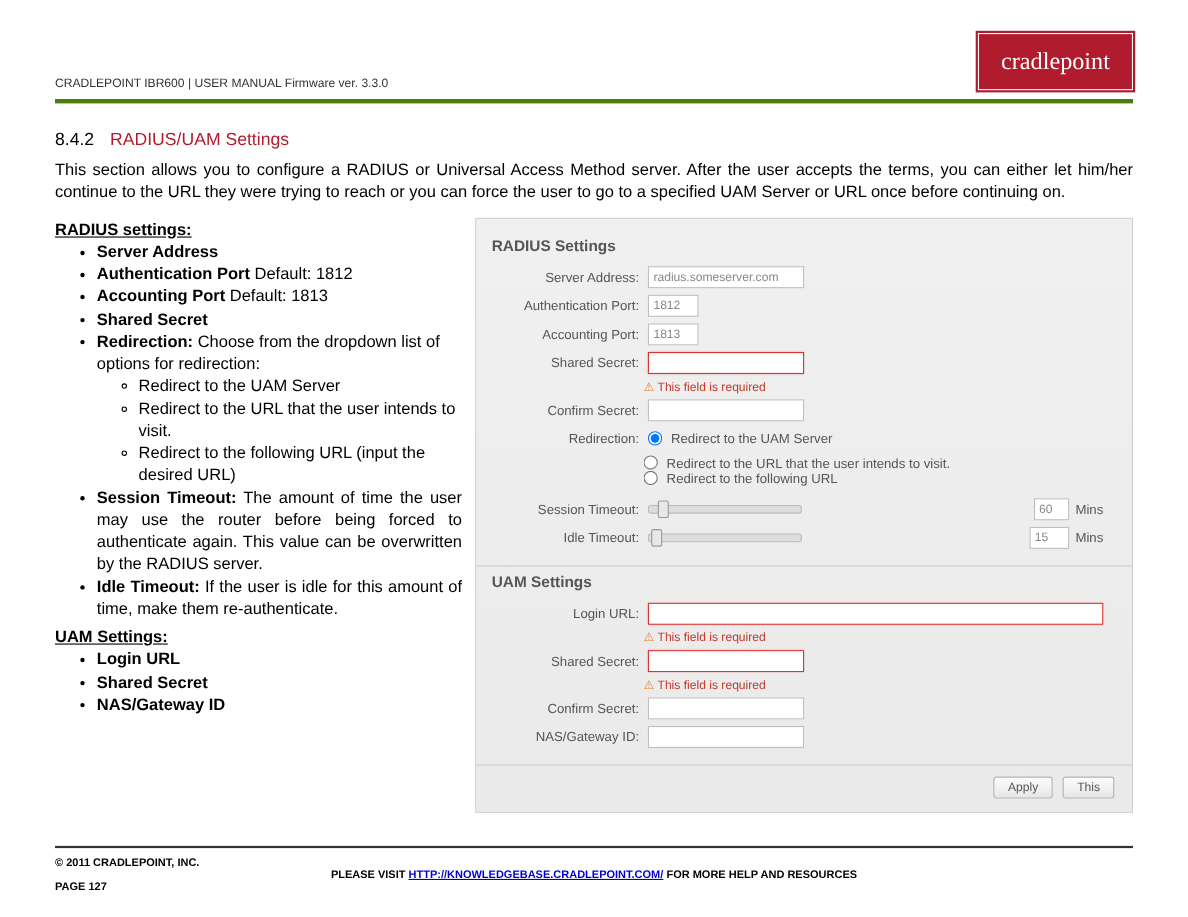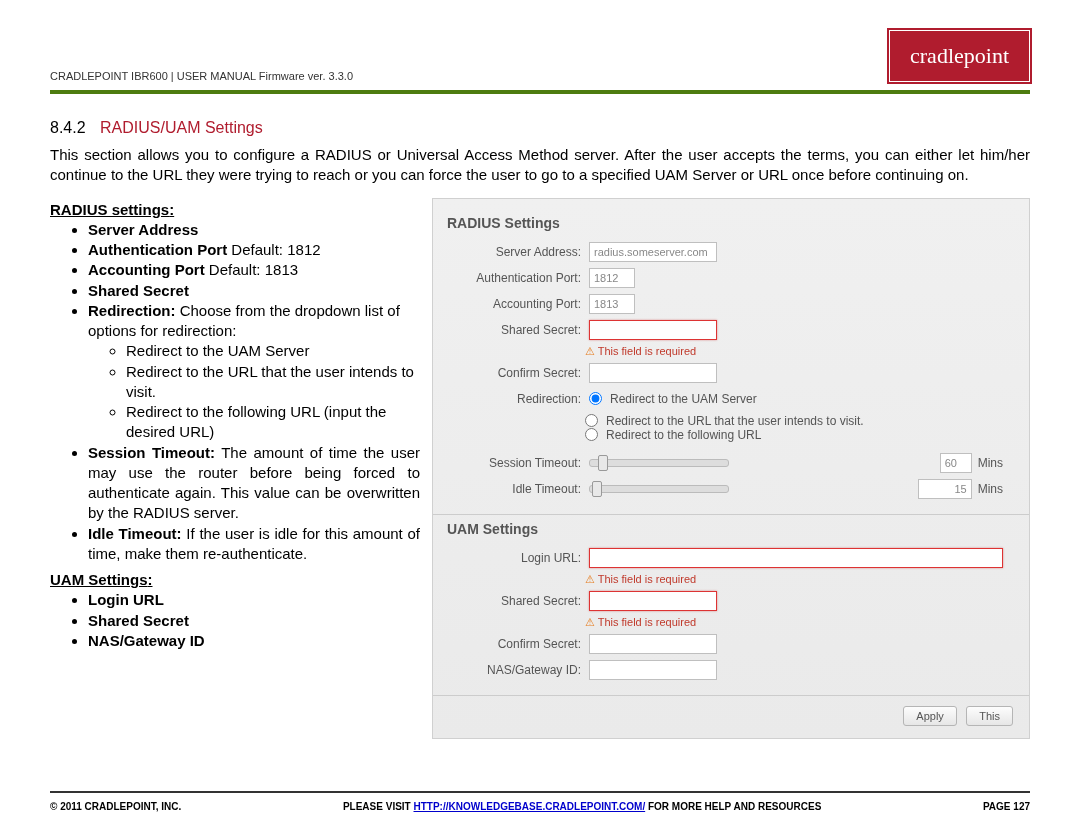--- a/index.html
+++ b/index.html
@@ -63,21 +63,21 @@
   .form-row { display: flex; align-items: center; margin: 4px 12px; min-height: 22px; }
   .form-label { width: 130px; text-align: right; padding-right: 8px; color: #555; }
   .form-input {
     border: 1px solid #bfbfbf;
     background: #fff;
     height: 20px;
     padding: 0 4px;
     font-size: 11px;
     color: #888;
   }
-  .w-med { width: 128px; }
+  .w-med { width: 142px; }
   .w-short { width: 46px; }
   .invalid { border: 1px solid #d33; box-shadow: 0 0 2px rgba(200,0,0,.4); }
   .w-long { flex: 1; }
   .err-msg { color: #c0392b; font-size: 11px; margin-left: 138px; }
   .err-msg::before { content: "⚠ "; color: #e67e22; font-size: 11px; }
   .radio-row { margin-left: 138px; display: flex; align-items: center; gap: 4px; color: #555; }
   .radio-row.first { margin-left: 0; }
   .slider {
     width: 140px; height: 8px; background: #ddd; border: 1px solid #bbb;
     border-radius: 3px; display: inline-block; position: relative; vertical-align: middle;
@@ -90,21 +90,21 @@
   .divider { border-top: 1px solid #ccc; margin: 14px -14px 0 -14px; }
   .btn-row { text-align: right; padding: 10px 2px 2px 0; }
   .btn {
     display: inline-block; background: linear-gradient(#fdfdfd,#e6e6e6);
     border: 1px solid #b5b5b5; border-radius: 3px; padding: 3px 12px;
     font-size: 11px; color: #555; margin-left: 6px; cursor: pointer;
   }
   .footer {
     position: absolute; bottom: 22px; left: 50px; right: 50px;
     border-top: 2px solid #333; padding-top: 8px;
-    font-size: 10px; display: flex; justify-content: space-between;
+    font-size: 10px; display: flex; justify-content: space-between; flex-direction: column;
   }
   .footer a { color: #0000cc; text-decoration: underline; margin-top: 48px; }
   .footer .center { text-align: center; flex: 1; }
   input[type=radio]{ margin: 0 4px 0 0; }
 </style>
 </head>
 <body>
 
 <div class="page">
   <div class="header-row">
@@ -191,21 +191,21 @@
             <span class="slider-thumb" style="left:8px"></span>
           </span>
         <input class="form-input" style="width: 32px; margin-left: auto;" value="60">
         <span class="mins">Mins</span>
       </div>
       <div class="form-row">
         <span class="form-label">Idle Timeout:</span>
         <span class="slider">
             <span class="slider-thumb" style="left:2px"></span>
           </span>
-        <input class="form-input" style="width: 54px; margin-left: auto; text-align: right;" value="15">
+        <input class="form-input" style="width: 36px; margin-left: auto;" value="15">
         <span class="mins">Mins</span>
       </div>
 
       <div class="divider"></div>
       <div class="panel-title">UAM Settings</div>
 
       <div class="form-row">
         <span class="form-label">Login URL:</span>
         <input class="form-input w-long invalid" style="">
       </div>

